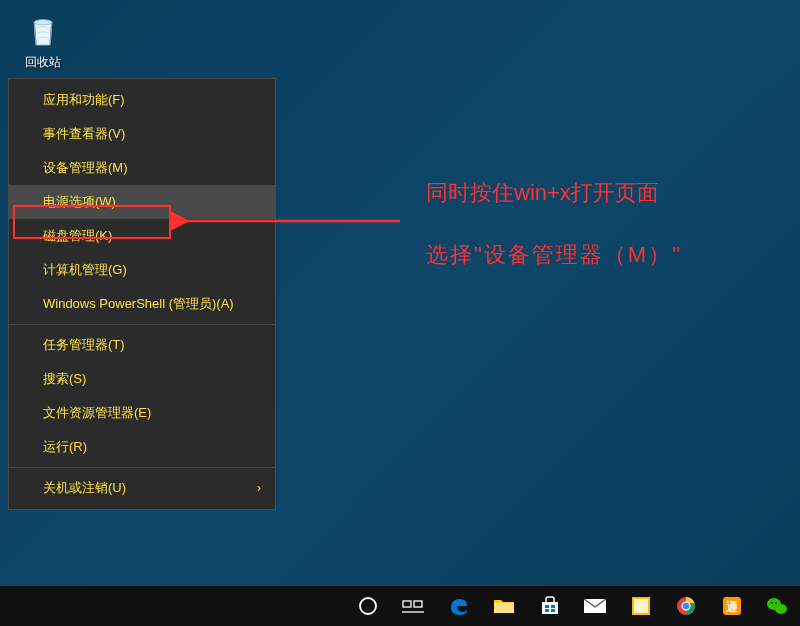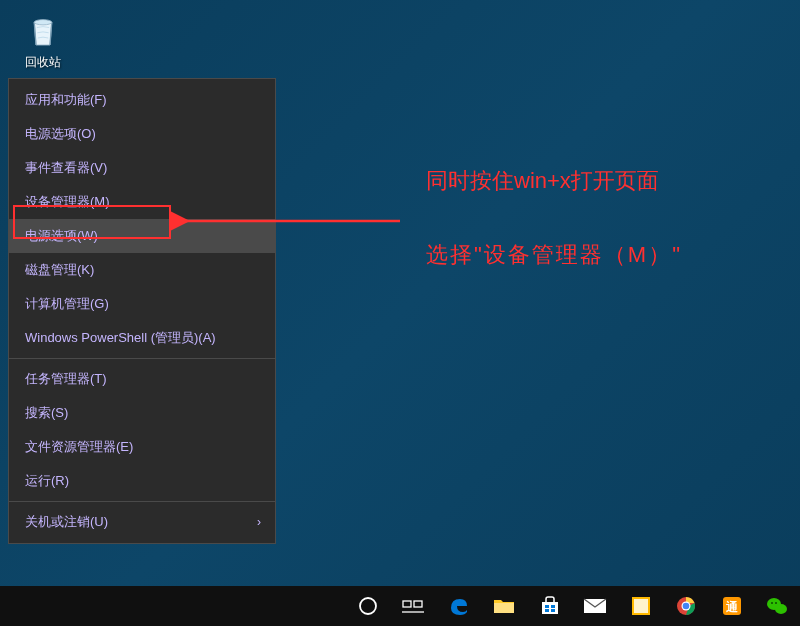--- a/index.html
+++ b/index.html
@@ -34,23 +34,23 @@
     .winx-menu {
       position: absolute;
       left: 8px;
       top: 78px;
       width: 268px;
       background: #2b2b2b;
       border: 1px solid #4a4a4a;
       padding: 4px 0;
     }
     .menu-item {
-      color: #c4b5fd;
+      color: #fde047;
       font-size: 13px;
-      padding: 8px 16px;
+      padding: 8px 34px;
       cursor: default;
       position: relative;
     }
     .menu-item:hover, .menu-item.hovered {
       background: #4a4a4a;
     }
     .menu-sep {
       height: 1px;
       background: #4a4a4a;
       margin: 3px 0;
@@ -82,21 +82,21 @@
       pointer-events: none;
     }
     
     .annotation {
       position: absolute;
       color: #ff3030;
       font-size: 22px;
       font-family: "Microsoft YaHei", sans-serif;
       pointer-events: none;
     }
-    .annotation.line1 { left: 426px; top: 166px; }
+    .annotation.line1 { left: 426px; top: 178px; }
     .annotation.line2 { left: 426px; top: 240px; letter-spacing: 2px; }
     
     .taskbar {
       position: absolute;
       bottom: 0;
       left: 0;
       width: 800px;
       height: 40px;
       background: #101010;
       display: flex;
@@ -125,21 +125,20 @@
       <path d="M17 20 Q24 18 31 20" stroke="#b5d4e6" stroke-width="0.8" fill="none"></path>
       <path d="M17.5 26 Q24 24 30.5 26" stroke="#b5d4e6" stroke-width="0.8" fill="none"></path>
       <path d="M18 32 Q24 30 30 32" stroke="#b5d4e6" stroke-width="0.8" fill="none"></path>
     </svg>
   </div>
   <div class="label">回收站</div>
 </div>
 
 <div class="winx-menu">
   <div class="menu-item"><span>应用和功能(F)</span></div>
-  <div class="menu-item"><span>电源选项(O)</span></div>
   <div class="menu-item"><span>事件查看器(V)</span></div>
   <div class="menu-item"><span>设备管理器(M)</span></div>
   <div class="menu-item hovered"><span>电源选项(W)</span></div>
   <div class="menu-item"><span>磁盘管理(K)</span></div>
   <div class="menu-item"><span>计算机管理(G)</span></div>
   <div class="menu-item"><span>Windows PowerShell (管理员)(A)</span></div>
   <div class="menu-sep"></div>
   <div class="menu-item"><span>任务管理器(T)</span></div>
   <div class="menu-item"><span>搜索(S)</span></div>
   <div class="menu-item"><span>文件资源管理器(E)</span></div>

